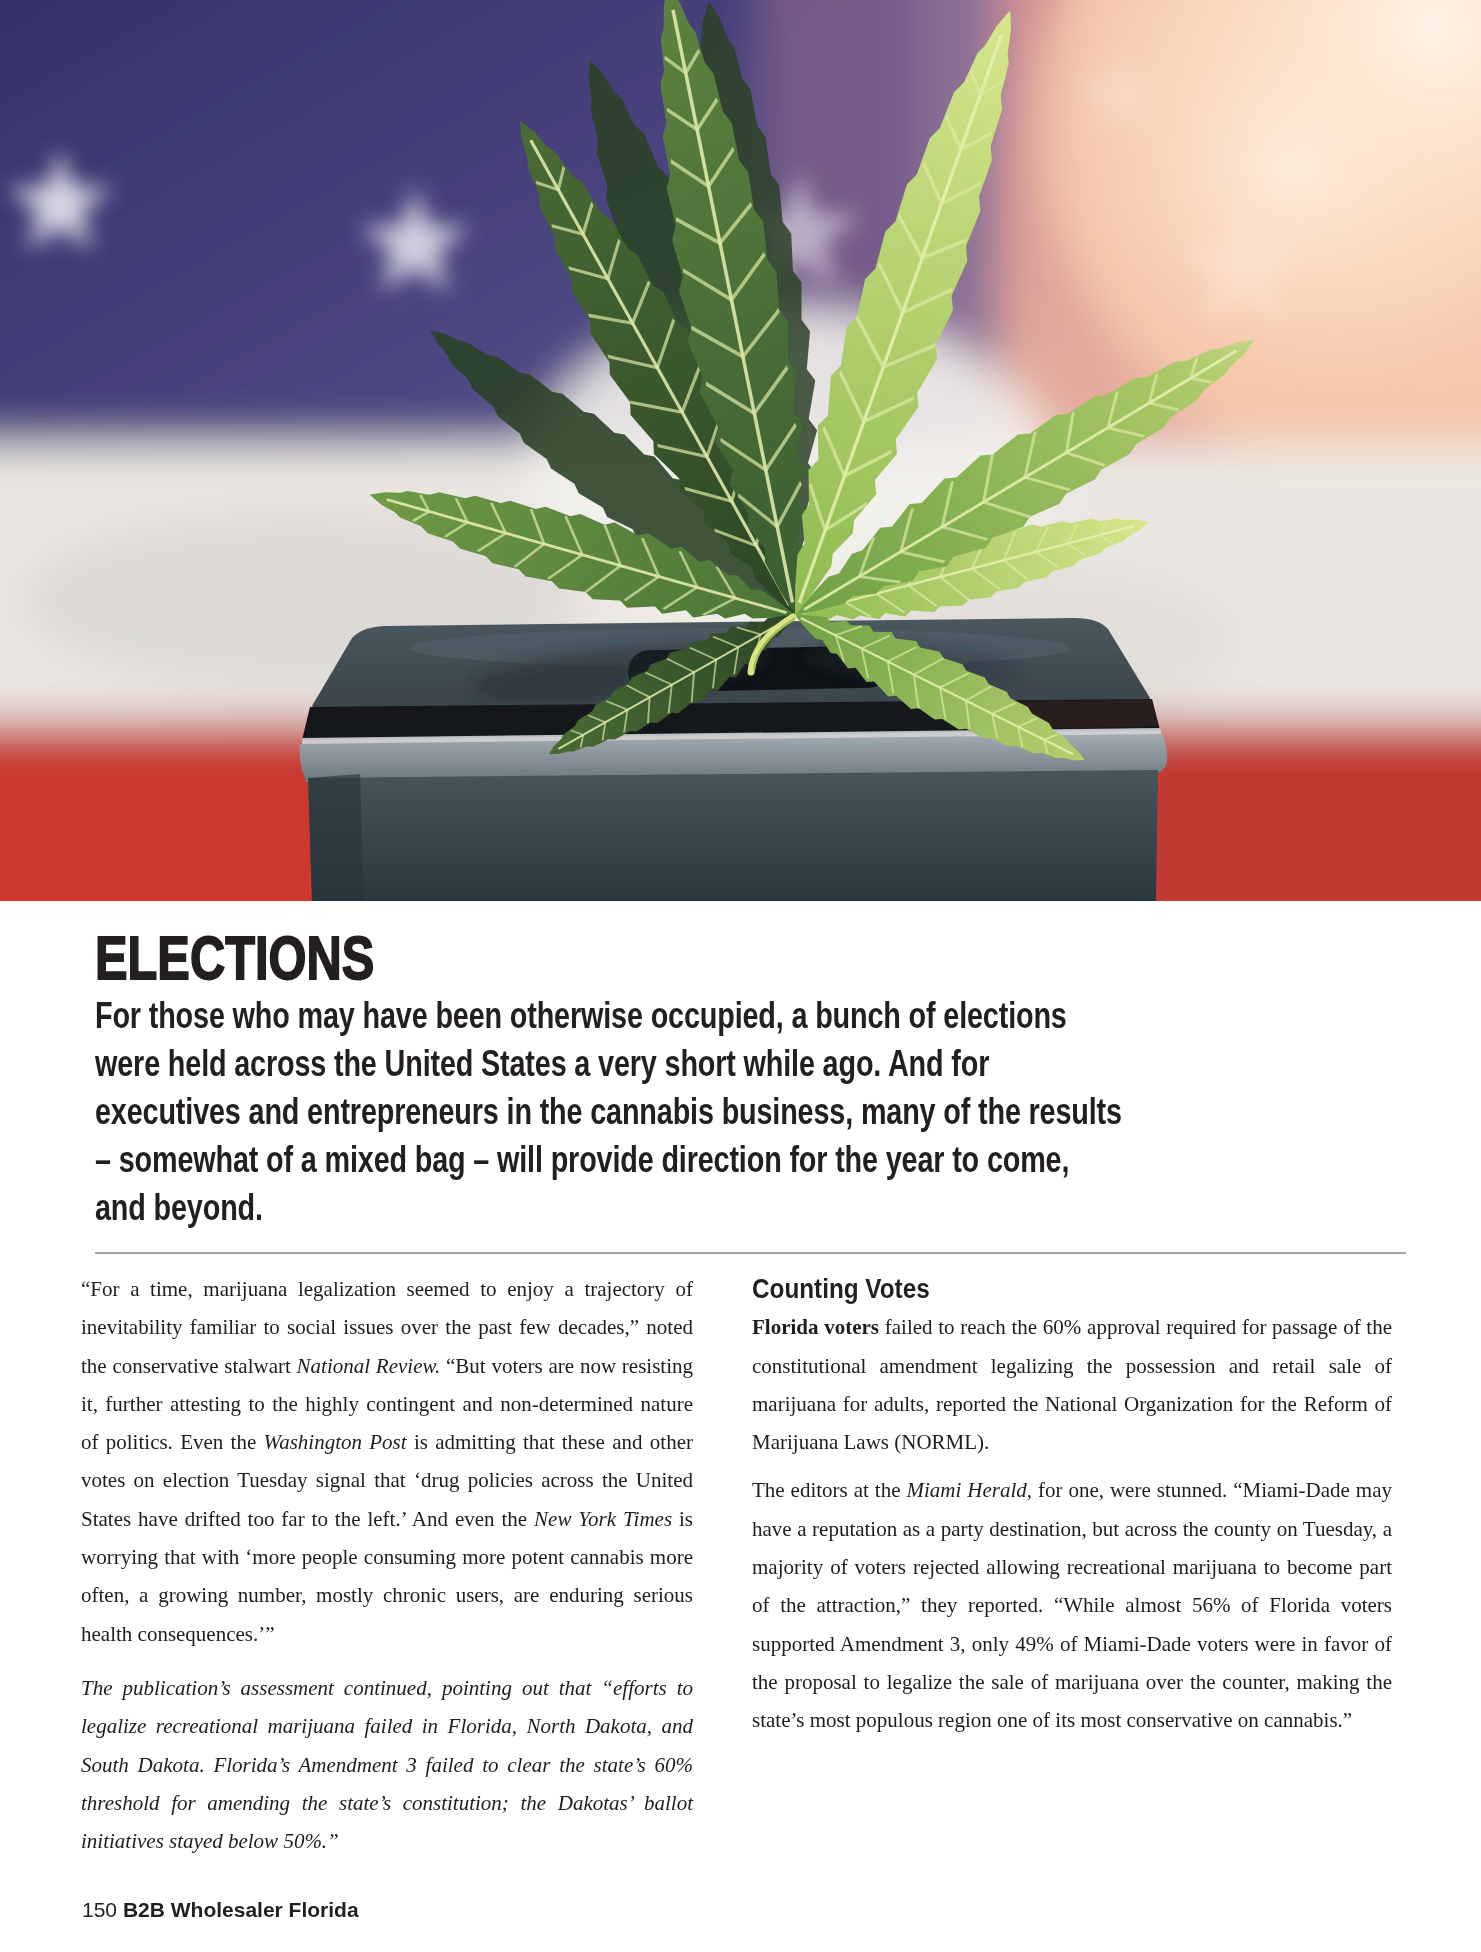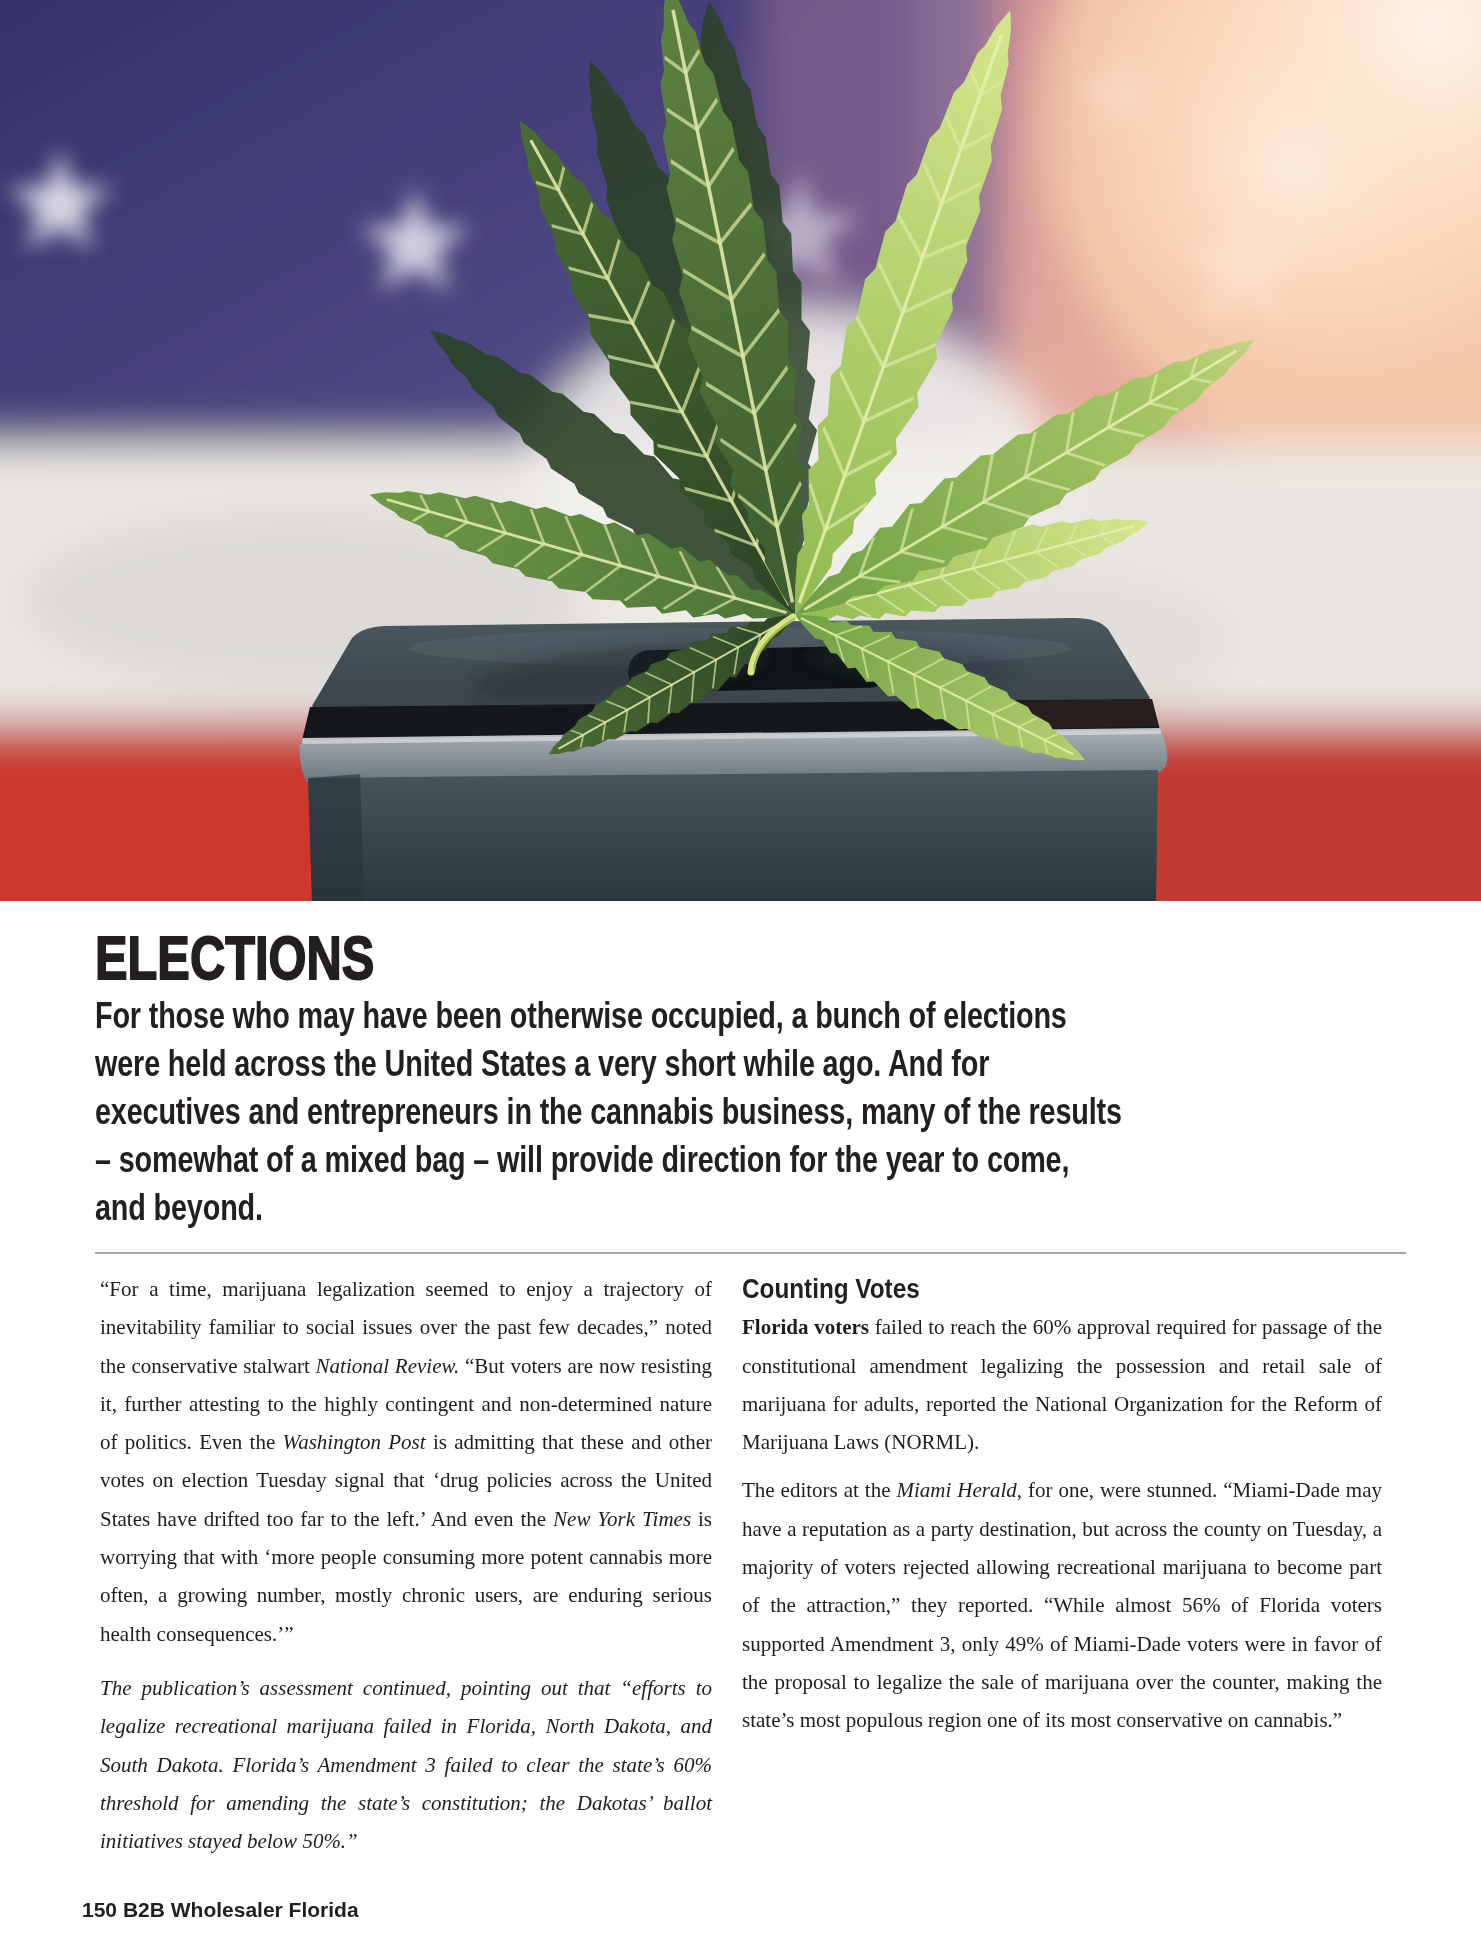--- a/index.html
+++ b/index.html
@@ -21,42 +21,42 @@
     position:absolute;left:95px;top:992px;width:1290px;margin:0;
     font-size:36px;line-height:48px;font-weight:700;color:#231f20;
     letter-spacing:-0.2px;
     transform:scaleX(0.8);transform-origin:left top;
   }
   .divider{
     position:absolute;left:95px;top:1252px;width:1311px;height:0;
     border-top:2px solid #a3a5a8;
   }
   .columns{
-    position:absolute;left:100px;top:1270px;width:1311px;
-    display:flex;gap:30px;
+    position:absolute;left:81px;top:1270px;width:1311px;
+    display:flex;gap:59px;
   }
   .col{color:#1e1c1d;font-family:"Liberation Serif","DejaVu Serif",serif;
     font-size:21px;line-height:38.3px;text-align:justify;hyphens:auto;}
   .col.left{width:612px;}
   .col.right{width:640px;}
   .col p{margin:0;}
   .col p.gap{margin-top:16px;font-style:italic;}
   .col p.gap-sm{margin-top:10px;}
   .section-heading{
     margin:0;font-family:"Liberation Sans",sans-serif;
     font-size:27px;line-height:38.3px;font-weight:700;color:#231f20;
     transform:scaleX(0.9);transform-origin:left top;white-space:nowrap;
   }
   .em{font-style:italic;}
   .strong{font-weight:bold;}
   .footer{
     position:absolute;left:82px;top:1898px;
     font-size:21px;color:#231f20;letter-spacing:0px;white-space:nowrap;
   }
-  .footer .num{font-weight:700;text-align:right;}
+  .footer .num{font-weight:400;text-align:right;}
   .footer .mag{font-weight:700;}
 </style>
 </head>
 <body>
 
 <div class="hero">
 <svg width="1481" height="901" viewBox="0 0 1481 901" xmlns="http://www.w3.org/2000/svg">
   <defs>
     <filter id="fBlur" x="-25%" y="-25%" width="150%" height="150%">
           <feGaussianBlur stdDeviation="22"></feGaussianBlur>

